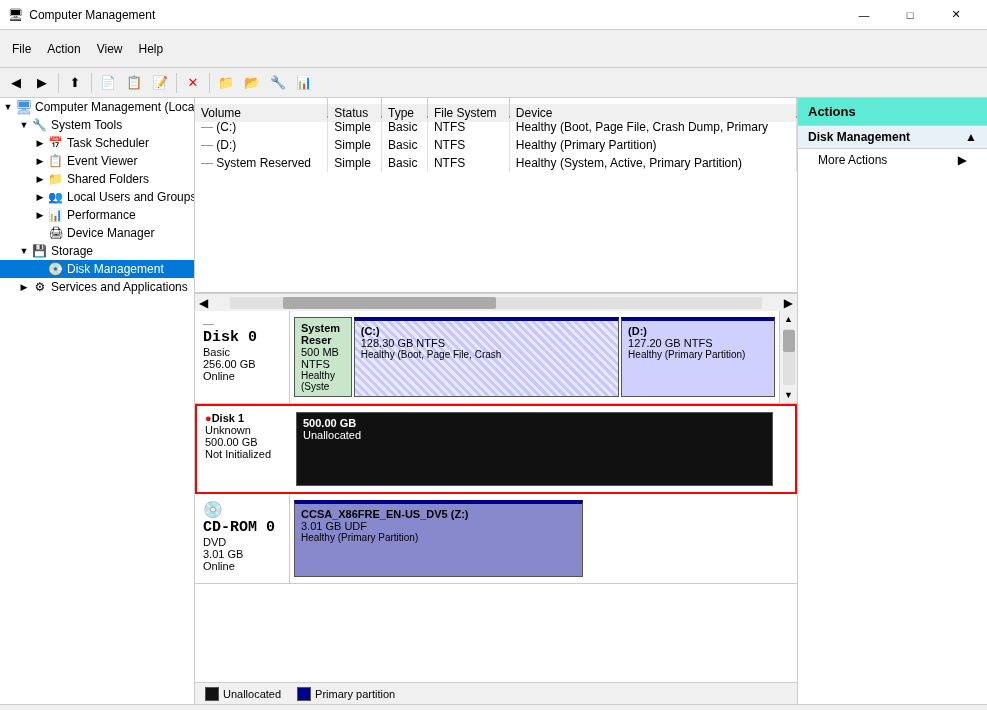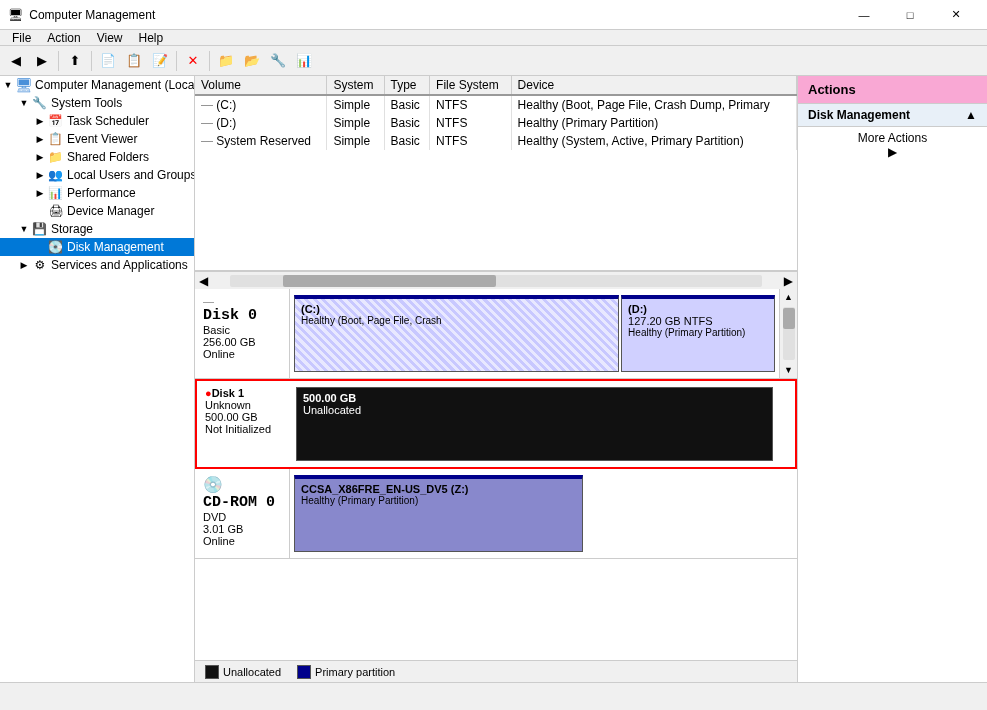--- a/index.html
+++ b/index.html
@@ -20,21 +20,21 @@
     .title-bar-controls { display: flex; gap: 0; }
     .title-bar-btn {
       width: 46px; height: 30px;
       display: flex; align-items: center; justify-content: center;
       font-size: 11px; cursor: pointer; border: none; background: transparent;
     }
 
     
     .menu-bar {
       background: #f0f0f0;
-      height: 16px;
+      height: 38px;
       display: flex;
       align-items: center;
       padding: 0 4px;
       border-bottom: 1px solid #ccc;
     }
     .menu-item {
       padding: 2px 8px;
       cursor: pointer;
       font-size: 12px;
     }
@@ -112,21 +112,21 @@
     }
     .vol-table th {
       background: #f0f0f0;
       border-right: 1px solid #ccc;
       border-bottom: 2px solid #999;
       padding: 2px 6px;
       text-align: left;
       font-weight: normal;
       font-size: 12px;
       position: sticky;
-      top: 0;
+      top: 6px;
       white-space: nowrap;
     }
     .vol-table td {
       padding: 2px 6px;
       border-right: 1px solid #e0e0e0;
       font-size: 12px;
       white-space: nowrap;
     }
 
     
@@ -234,21 +234,21 @@
     .legend-box { width: 14px; height: 14px; border: 1px solid #555; }
 
     
     .actions-panel {
       width: 190px;
       min-width: 190px;
       border-left: 1px solid #ccc;
       background: #fff;
     }
     .actions-header {
-      background: #f9a8d4;
+      background: #5eead4;
       padding: 6px 10px;
       font-size: 13px;
       font-weight: bold;
       border-bottom: 1px solid #ccc;
     }
     .actions-section-title {
       background: #e8f0f8;
       padding: 4px 10px;
       font-size: 12px;
       font-weight: bold;
@@ -258,21 +258,20 @@
       border-bottom: 1px solid #ccc;
       cursor: pointer;
     }
     .actions-item {
       padding: 4px 20px;
       font-size: 12px;
       cursor: pointer;
       display: flex;
       align-items: center;
       justify-content: space-between;
-      flex-direction: column;
     }
 
     
     .status-bar {
       height: 22px;
       background: #f0f0f0;
       border-top: 1px solid #ccc;
       display: flex;
       align-items: center;
       padding: 0 8px;
@@ -393,21 +392,21 @@
     </div>
   </div>
 
   <div class="content-area">
 
     <div class="table-area">
       <table class="vol-table">
         <thead>
           <tr>
             <th>Volume</th>
-            <th>System</th>
+            <th>Status</th>
             <th>Type</th>
             <th>File System</th>
             <th>Device</th>
           </tr>
         </thead>
         <tbody id="vol-tbody">
         <tr>
         <td><span style="color:#888">— </span>(C:)</td>
         <td>Simple</td>
         <td>Basic</td>
@@ -444,22 +443,28 @@
 
       <div class="disk-row">
         <div class="disk-info">
           <span style="color:#888; font-size:11px;">— </span>
           <span class="disk-name">Disk 0</span>
           <span>Basic</span>
           <span>256.00 GB</span>
           <span>Online</span>
         </div>
         <div class="disk-partitions">
+          <div class="partition system-res">
+            <span class="partition-label">System Reser</span>
+            <span class="partition-size">500 MB NTFS</span>
+            <span class="partition-status">Healthy (Syste</span>
+          </div>
           <div class="partition c-drive">
             <span class="partition-label">(C:)</span>
+            <span class="partition-size">128.30 GB NTFS</span>
             <span class="partition-status">Healthy (Boot, Page File, Crash</span>
           </div>
           <div class="partition d-drive">
             <span class="partition-label">(D:)</span>
             <span class="partition-size">127.20 GB NTFS</span>
             <span class="partition-status">Healthy (Primary Partition)</span>
           </div>
         </div>
         <div class="disk-scroll-right">
           <div class="vscroll-btn">▲</div>
@@ -490,20 +495,21 @@
         <div class="disk-info">
           <span style="font-size:16px;">💿</span>
           <span class="disk-name">CD-ROM 0</span>
           <span>DVD</span>
           <span>3.01 GB</span>
           <span>Online</span>
         </div>
         <div class="disk-partitions">
           <div class="partition cd-partition">
             <span class="partition-label">CCSA_X86FRE_EN-US_DV5 (Z:)</span>
+            <span class="partition-size">3.01 GB UDF</span>
             <span class="partition-status">Healthy (Primary Partition)</span>
           </div>
         </div>
         <div style="width:18px;"></div>
       </div>
     </div>
 
     <div class="legend-bar">
       <div class="legend-item">
         <div class="legend-box" style="background:#111;"></div>

